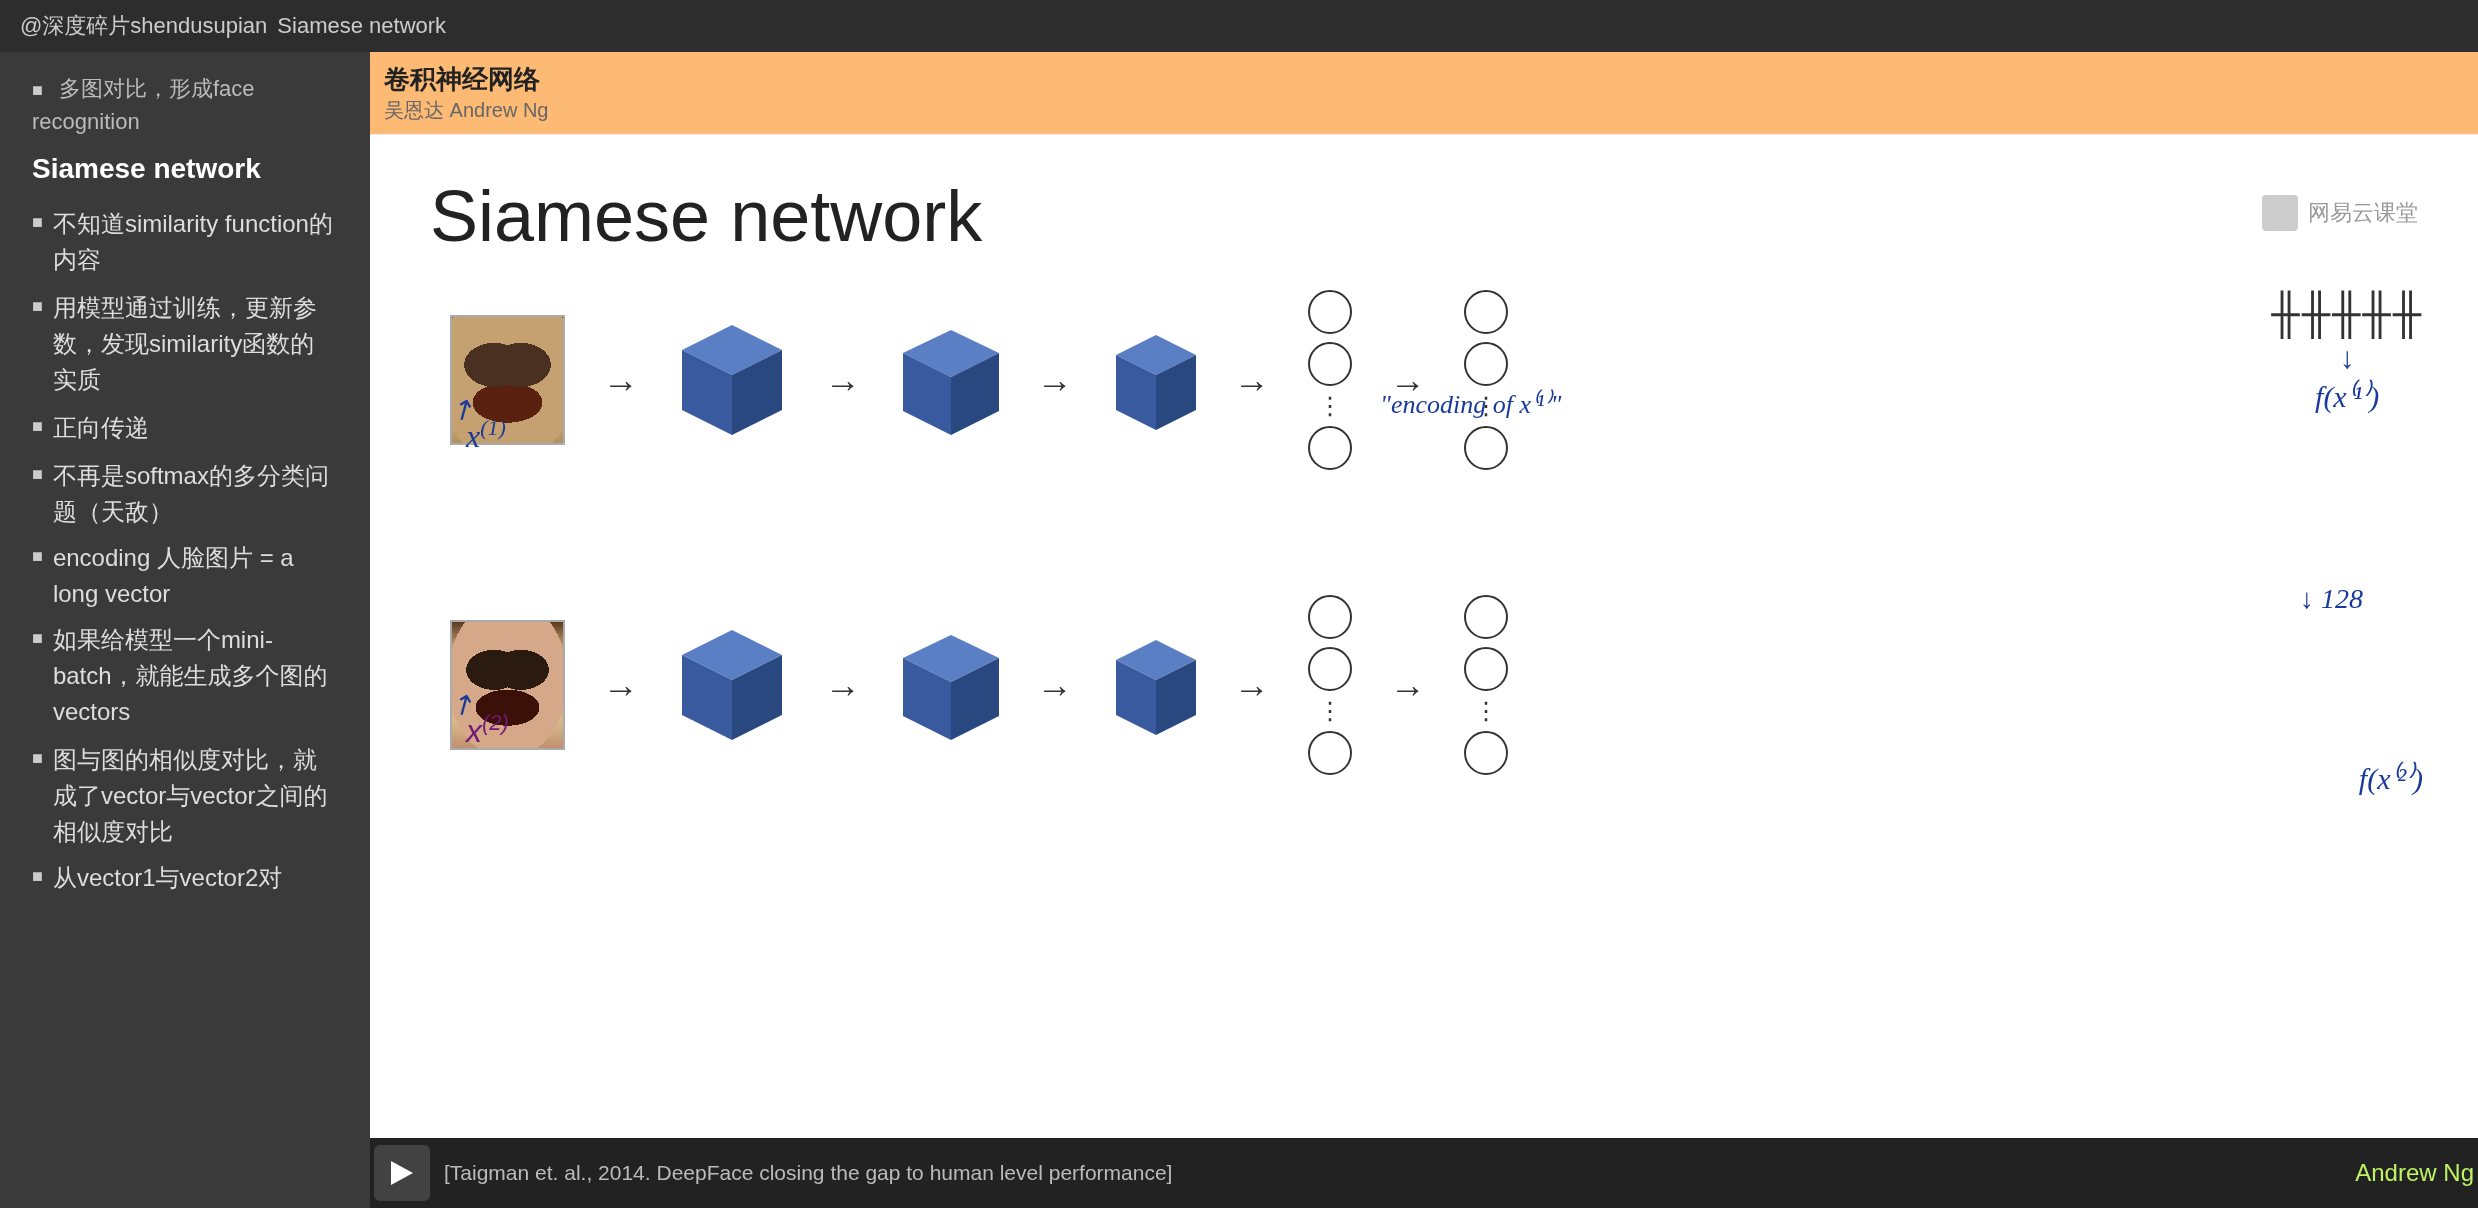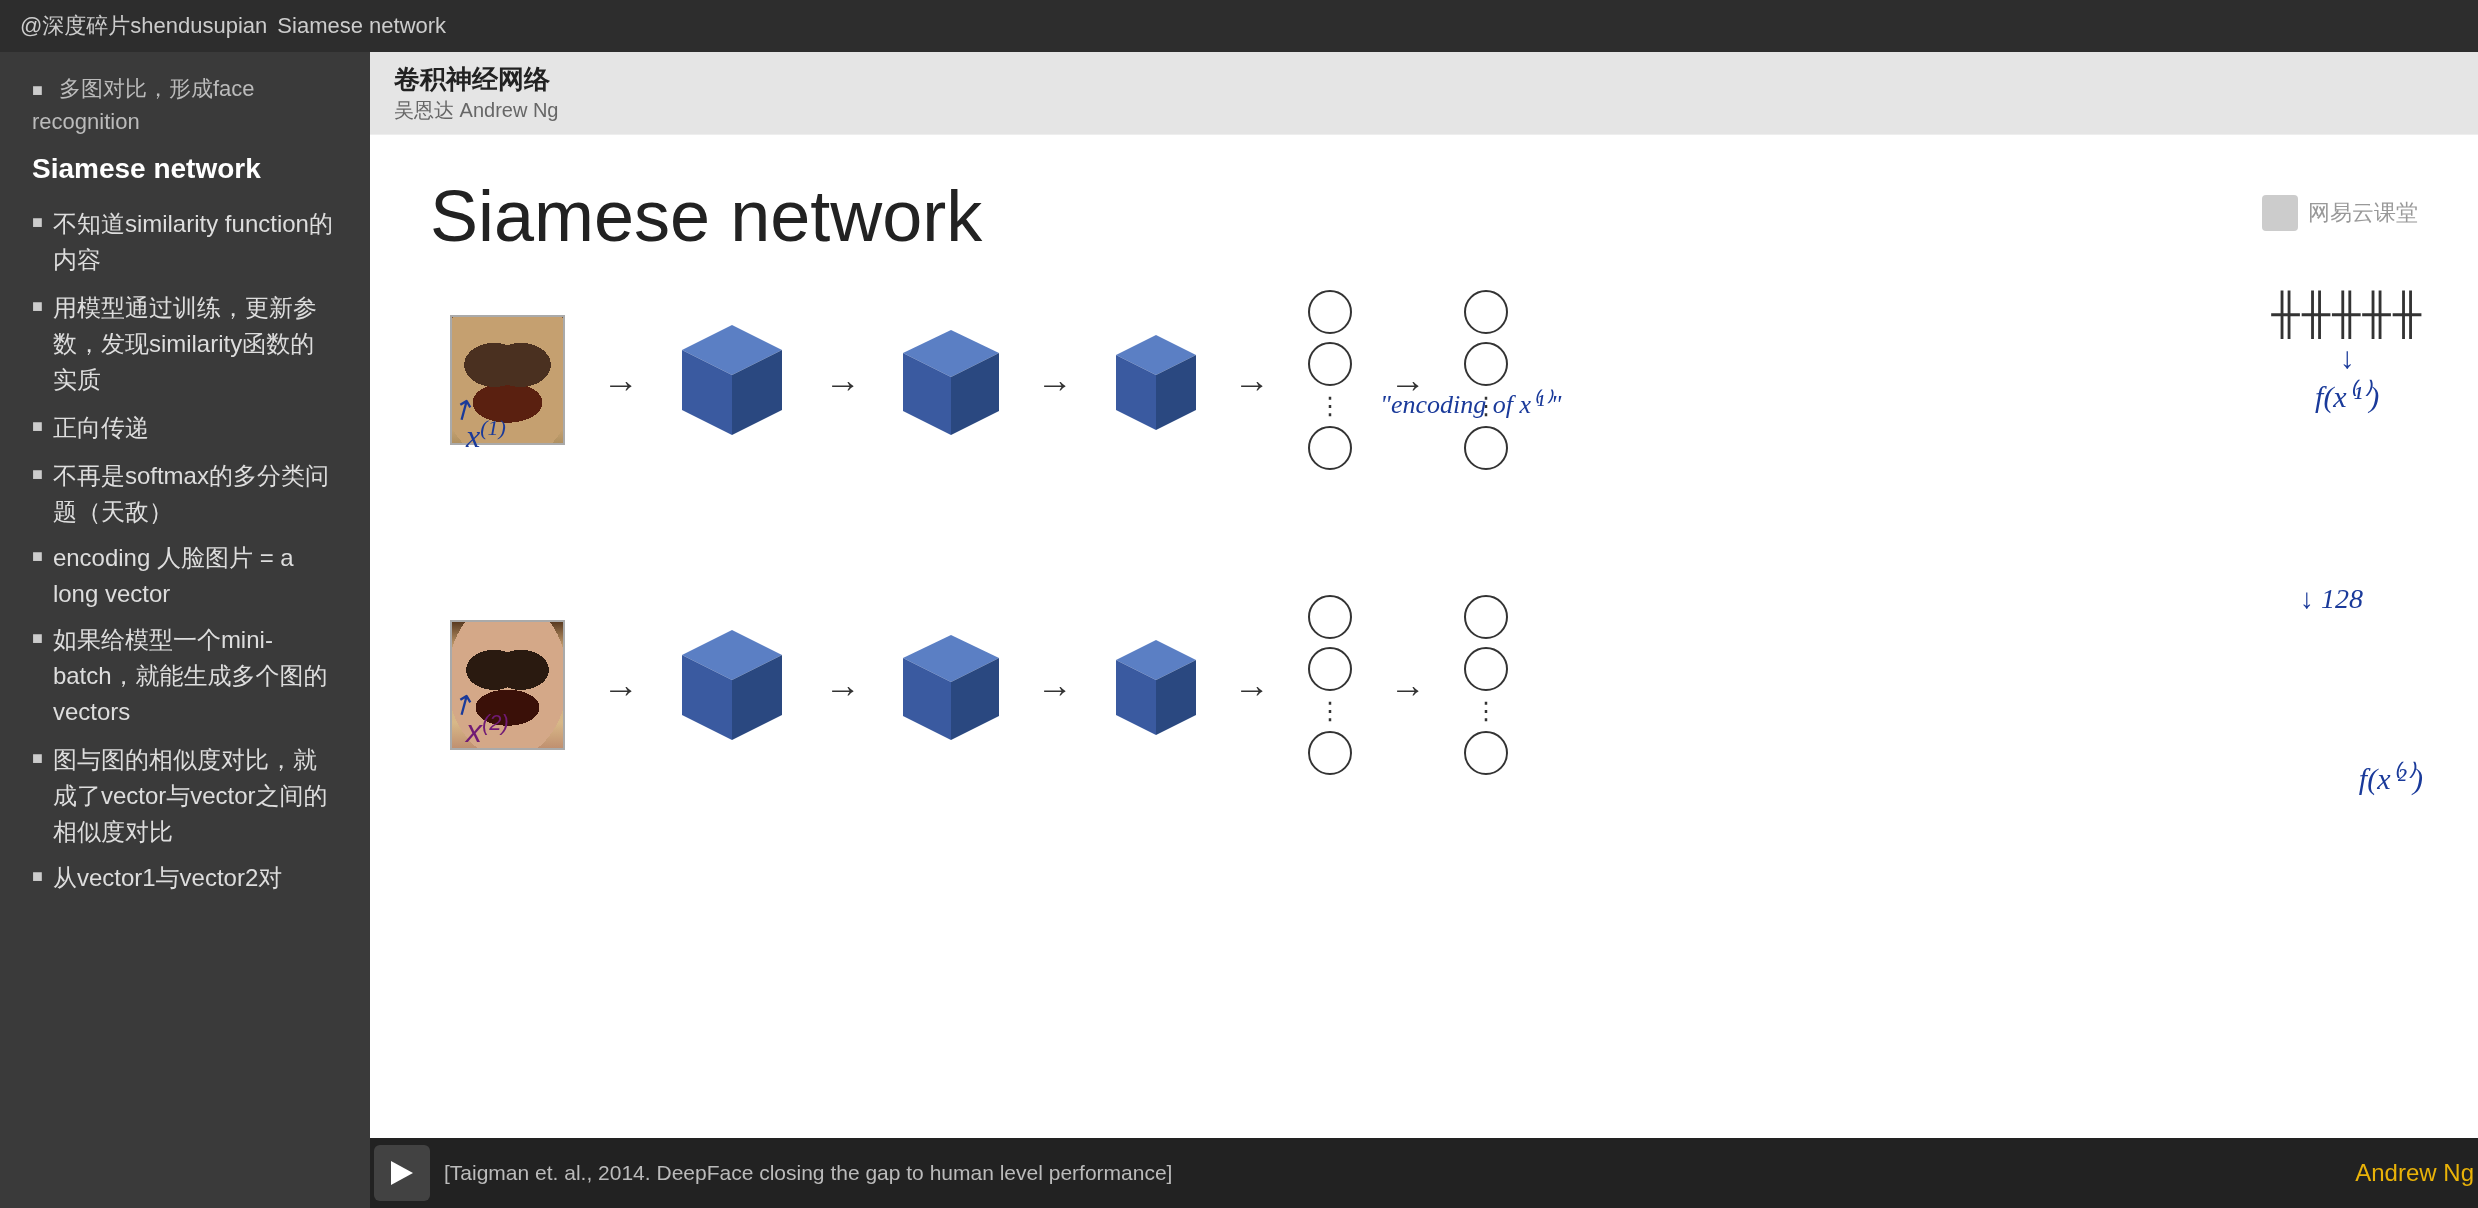--- a/index.html
+++ b/index.html
@@ -82,23 +82,23 @@
     .content {
       flex: 1;
       background: #fff;
       display: flex;
       flex-direction: column;
       position: relative;
     }
 
     
     .course-header {
-      background: #e5e5e5;
+      background: #fdba74;
       border-bottom: 1px solid #eee;
-      padding: 10px 24px;
+      padding: 10px 14px;
       flex-shrink: 0;
     }
 
     .course-title {
       font-size: 26px;
       font-weight: bold;
       color: #222;
     }
 
     .course-subtitle {
@@ -269,21 +269,21 @@
     }
 
     .citation {
       font-size: 21px;
       color: #bbb;
       flex: 1;
     }
 
     .author {
       font-size: 24px;
-      color: #eab308;
+      color: #bef264;
       margin-left: auto;
     }
 
     
     .cube-svg .top { fill: #5b7fc4; }
     .cube-svg .left { fill: #3a5aa0; }
     .cube-svg .right { fill: #2a4880; }
   </style>
 </head>
 <body>

